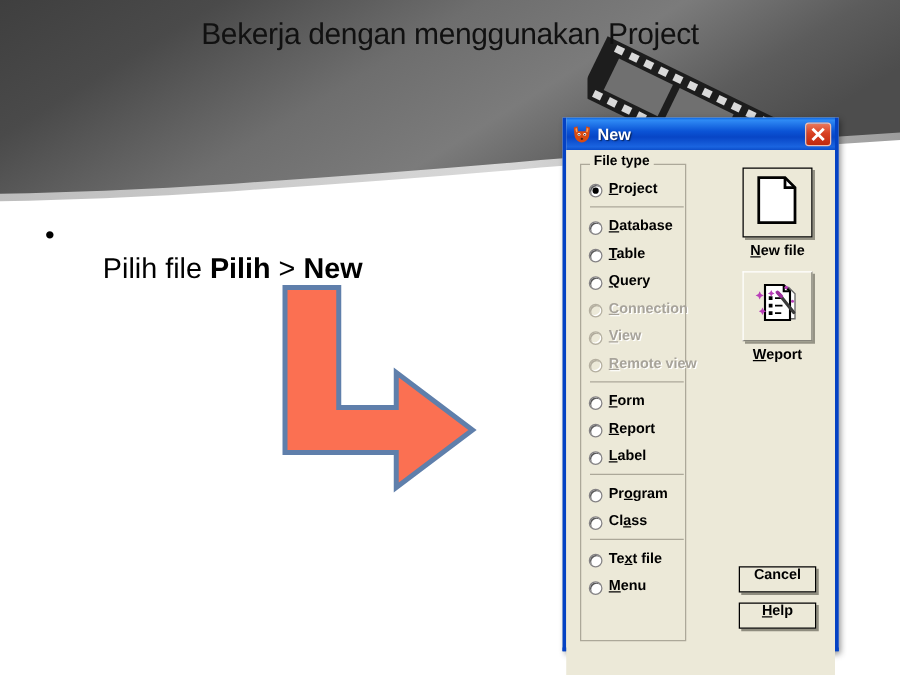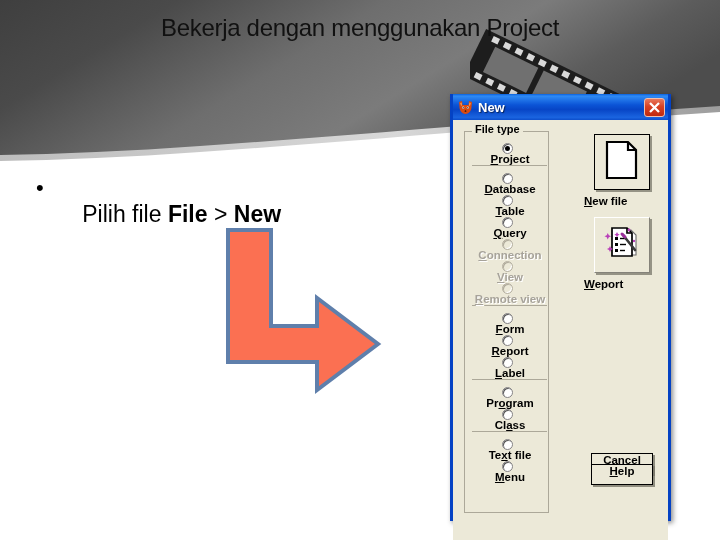--- a/index.html
+++ b/index.html
@@ -150,21 +150,20 @@
     position: absolute;
     left: 6px; top: 11px;
     width: 78px;
   }
   .radio-item {
     display: flex;
     align-items: center;
     height: 18px;
     margin: 0 0 4px 0;
     cursor: default;
-    flex-direction: column;
   }
   .radio-item.enabled { cursor: pointer; }
   .radio-mark {
     width: 11px; height: 11px;
     border-radius: 50%;
     background: #ffffff;
     border: 1px solid #848284;
     box-shadow: inset 1px 1px 0 #5a5a5a, inset -1px -1px 0 #ffffff;
     box-sizing: border-box;
     flex: 0 0 auto;
@@ -218,20 +217,21 @@
   .icon-button.raised {
     border: 1px solid #aca899;
     border-top-color: #ffffff;
     border-left-color: #ffffff;
     border-right-color: #85837a;
     border-bottom-color: #85837a;
   }
   .icon-caption {
     position: absolute;
     width: 76px;
+    text-align: center;
     font-size: 11.5px;
     color: #000;
     font-family: "Liberation Sans", sans-serif;
     line-height: 1;
   }
   .icon-caption u { text-decoration: underline; }
 
   #new-file-button { left: 141px; top: 14px; }
   #new-file-caption { left: 131px; top: 76px; }
   #wizard-button  { left: 141px; top: 97px; }
@@ -248,21 +248,21 @@
     font-size: 11.5px;
     color: #000;
     font-family: "Liberation Sans", sans-serif;
     display: flex;
     align-items: flex-start;
     justify-content: center;
     cursor: pointer;
   }
   .push-button u { text-decoration: underline; }
   #cancel-button { left: 138px; top: 333px; }
-  #help-button   { left: 138px; top: 344px; }
+  #help-button   { left: 138px; top: 362px; }
 </style>
 </head>
 <body>
 
 <div id="slide-header">
   <svg width="720" height="170" viewBox="0 0 720 170" xmlns="http://www.w3.org/2000/svg">
     <defs>
       <linearGradient id="hdrGrad" x1="0" y1="0" x2="1" y2="0.35">
         <stop offset="0%" stop-color="#3f3f3f"></stop>
         <stop offset="22%" stop-color="#4a4a4a"></stop>
@@ -349,21 +349,21 @@
       </g>
     </g>
   </svg>
 </div>
 
 <div id="slide-title">Bekerja dengan menggunakan Project</div>
 
 <div id="bullet-row">
   <span class="dot">•</span>
   <span class="txt">
-    <span>Pilih file </span><span class="b">File</span><span> &gt; </span><span class="b">New</span>
+    <span>Pilih file </span><span class="b">Pilih</span><span> &gt; </span><span class="b">New</span>
   </span>
 </div>
 
 <div id="bent-arrow">
   <svg width="175" height="180" viewBox="0 0 175 180" xmlns="http://www.w3.org/2000/svg">
     <path d="M16,8 L59,8 L59,104 L105,104 L105,76 L166,122 L105,168 L105,140 L16,140 Z" fill="#fb7052" stroke="#5f7fab" stroke-width="4" stroke-linejoin="miter"></path>
   </svg>
 </div>
 
 <div id="new-dialog">

